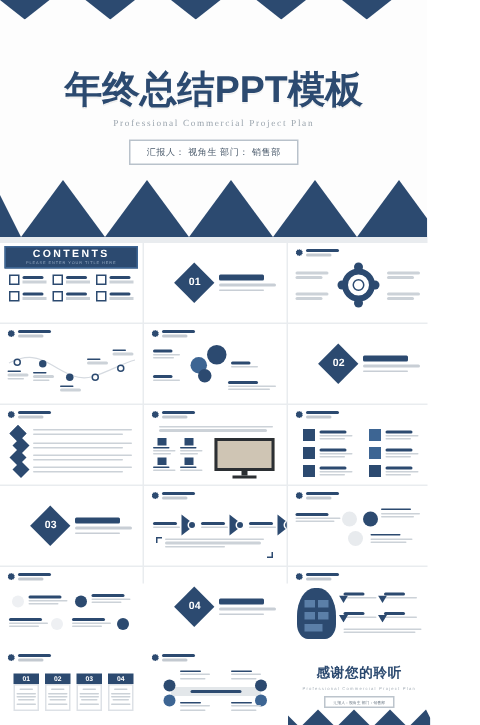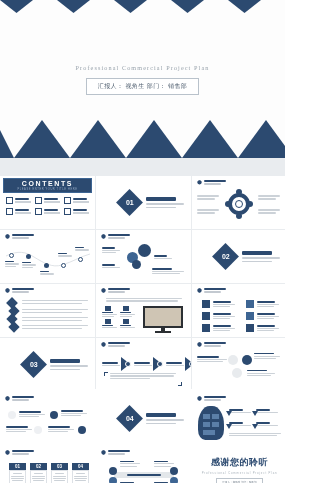--- a/index.html
+++ b/index.html
@@ -18,21 +18,21 @@
   .hero-title { font-size:25px; font-weight:bold; color:#2c4a70; letter-spacing:0px;
     line-height:1; margin-bottom:6px; text-shadow:0 1px 0 rgba(0,0,0,.05); }
   .hero-sub { font-size:6.2px; color:#9aa4ad; letter-spacing:1.1px; margin-bottom:7px;
     font-family:"Liberation Serif","DejaVu Serif",serif; }
   .hero-box { border:1px solid #b9c2cb; padding:3px 11px; font-size:6px; color:#4a5a6b;
     letter-spacing:.4px; background:#fff; white-space:nowrap; }
 
   
   .grid { position:absolute; top:158px; left:0; width:285px; height:231px;
     display:grid; grid-template-columns:repeat(3,95px); grid-template-rows:repeat(6,53px);
-    background:#e9ecef; gap:1px; padding:18px 0 0 0; }
+    background:#e9ecef; gap:1px; padding:4px 0 0 0; }
   .slide { position:relative; background:#ffffff; overflow:hidden; }
 
   
   .hdr { position:absolute; top:4px; left:5px; display:flex; align-items:center; gap:2px; }
   .hdr .mark { width:5px; height:5px; flex:0 0 auto; }
   .hdr .lines { display:flex; flex-direction:column; gap:1.2px; }
   .hdr .l1 { width:22px; height:2px; background:#2c4a70; border-radius:1px; }
   .hdr .l2 { width:17px; height:1.4px; background:#c3c9d0; border-radius:1px; }
 
   .bar { background:#ccd2d8; border-radius:1px; }
@@ -93,20 +93,21 @@
 
   <svg class="zig-top" viewBox="0 0 285 13" preserveAspectRatio="none">
     <polygon points="0,0 33,0 16.5,13" fill="#2c4a70"></polygon>
     <polygon points="57,0 90,0 73.5,13" fill="#2c4a70"></polygon>
     <polygon points="114,0 147,0 130.5,13" fill="#2c4a70"></polygon>
     <polygon points="171,0 204,0 187.5,13" fill="#2c4a70"></polygon>
     <polygon points="228,0 261,0 244.5,13" fill="#2c4a70"></polygon>
   </svg>
 
   <div class="hero-center">
+    <div class="hero-title">年终总结PPT模板</div>
     <div class="hero-sub">Professional Commercial Project Plan</div>
     <div class="hero-box">汇报人： 视角生    部门： 销售部</div>
   </div>
 
   <svg class="zig-bot" viewBox="0 0 285 42" preserveAspectRatio="none">
     <polygon points="0,42 0,14 14,42" fill="#2c4a70"></polygon>
     <polygon points="14,42 42,4 70,42" fill="#2c4a70"></polygon>
     <polygon points="70,42 98,4 126,42" fill="#2c4a70"></polygon>
     <polygon points="126,42 154,4 182,42" fill="#2c4a70"></polygon>
     <polygon points="182,42 210,4 238,42" fill="#2c4a70"></polygon>

